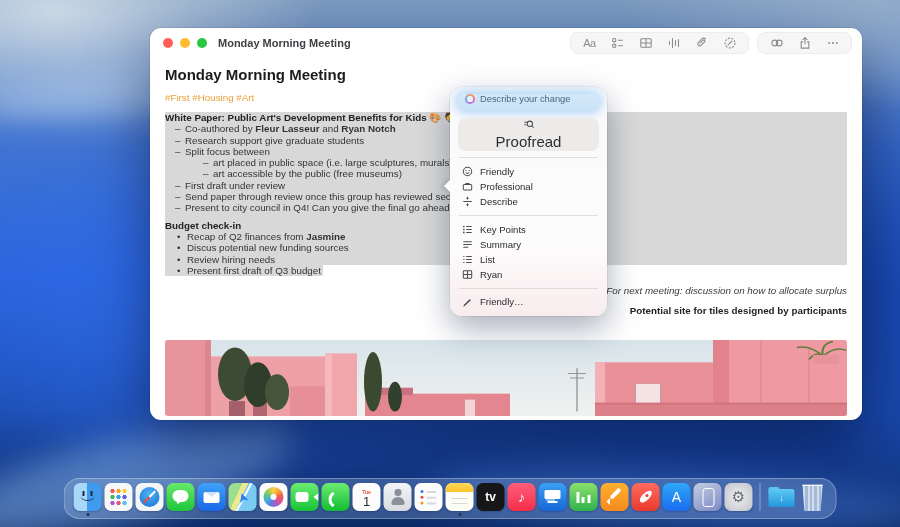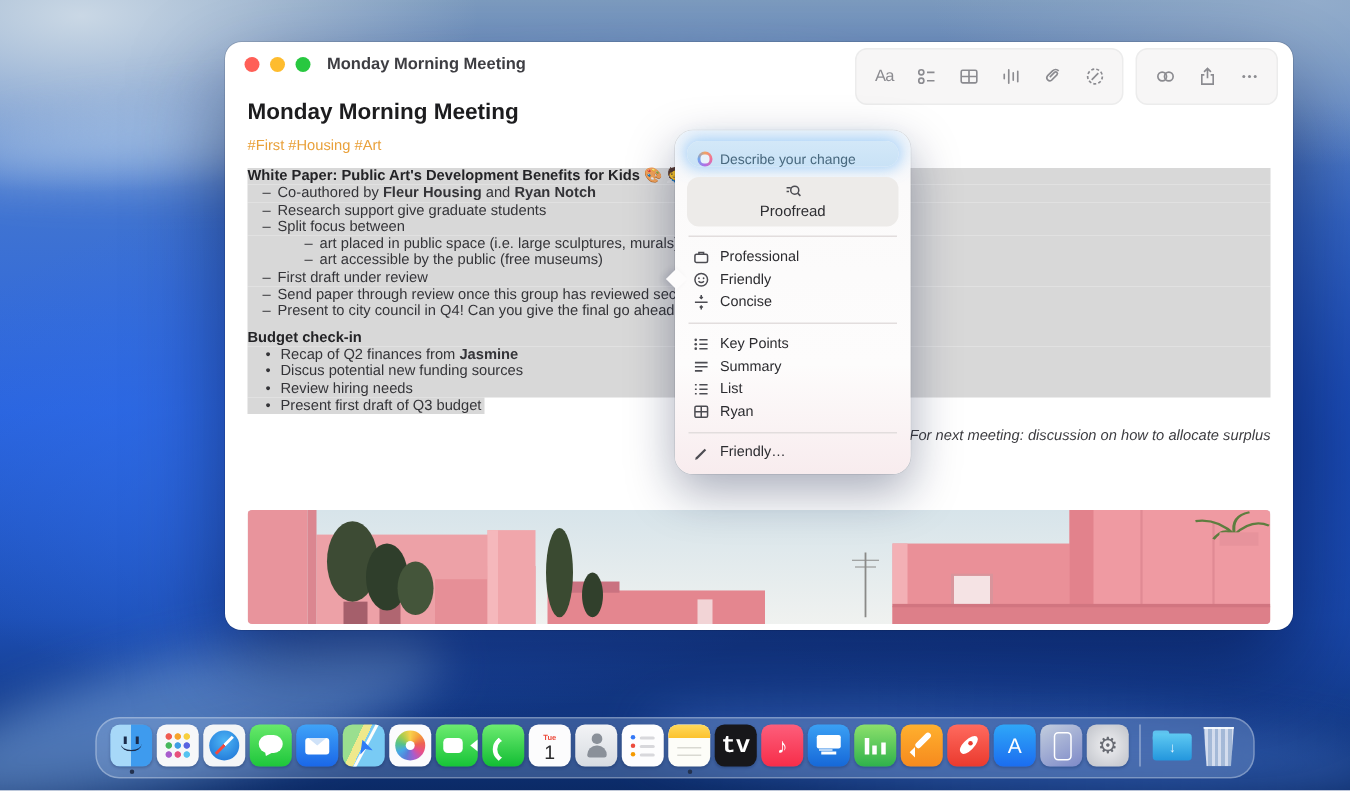--- a/index.html
+++ b/index.html
@@ -22,21 +22,21 @@
   
   .window { position:absolute; left:150px; top:28px; width:712px; height:392px;
     background:#fff; border-radius:11px; box-shadow:0 28px 60px rgba(2,8,40,.5), 0 0 0 .5px rgba(0,0,0,.15);
     overflow:hidden; }
   .titlebar { position:relative; height:30px; }
   .lights { position:absolute; left:13px; top:10px; display:flex; gap:7px; }
   .light { width:10px; height:10px; border-radius:50%; }
   .light.r { background:#ff5f57; } .light.y { background:#febc2e; } .light.g { background:#28c840; }
   .win-title { position:absolute; left:68px; top:9px; font-size:11px; font-weight:bold; color:#3e3e43; }
   .tb-wrap { position:absolute; right:10px; top:4px; display:flex; gap:8px; }
-  .tb-group { display:flex; align-items:center; gap:13px; background:#f7f6f6; border:.5px solid #ececec; border-radius:8px; padding:4px 11px; height:38px; }
+  .tb-group { display:flex; align-items:center; gap:13px; background:#f7f6f6; border:.5px solid #ececec; border-radius:8px; padding:4px 11px; height:22px; }
   .tbi { display:inline-flex; align-items:center; justify-content:center; width:15px; height:15px; color:#8b8b90; }
   .tbi svg { width:14px; height:14px; stroke:currentColor; fill:none; stroke-width:1.1; }
   .tbi .aa { font-size:11px; color:#8b8b90; letter-spacing:-.5px; }
 
   .note-body { position:absolute; left:15px; right:15px; top:30px; bottom:0; }
   .note-h1 { font-size:15px; font-weight:bold; color:#1c1c1e; margin-top:8px; }
   .note-tags { font-size:9.8px; color:#e9a13b; margin-top:9px; }
   .doc { display:flex; flex-direction:column; margin-top:9px; }
   .line { display:flex; font-size:9.8px; line-height:11.3px; color:#343438; }
   .line.self { background:#d8d8d8; width:100%; }
@@ -52,32 +52,32 @@
   .photo { position:absolute; left:0; right:0; top:282px; bottom:4px; border-radius:3px; overflow:hidden; }
   .photo svg { width:100%; height:100%; display:block; }
 
   
   .popup { position:absolute; left:450px; top:87px; width:157px; z-index:30;
     background:linear-gradient(180deg,#edf4fb 0%, #fbfafa 16%, #fdfcfc 68%, #f8ecee 100%);
     border-radius:12px; padding:7px 8px 7px 8px;
     box-shadow:0 12px 32px rgba(10,20,60,.35), 0 0 0 .5px rgba(0,0,0,.1); }
   .popup .arrow { position:absolute; left:-4.5px; top:94px; width:10px; height:10px;
     background:#fdfcfc; transform:rotate(45deg); box-shadow:-2px 2px 4px rgba(10,20,60,.12); }
-  .wt-input { display:flex; align-items:flex-end; gap:5px; height:17px; border-radius:9px;
+  .wt-input { display:flex; align-items:flex-start; gap:5px; height:17px; border-radius:9px;
     background:linear-gradient(180deg,#d3e8f8,#c9e2f6); padding:0 7px;
     box-shadow:0 0 9px 2px rgba(110,180,245,.55); }
   .ai-ring { width:10px; height:10px; border-radius:50%; flex:none;
     background:conic-gradient(#f3a361,#ee6f9a,#b06fe8,#6fa6ee,#f3a361); position:relative; }
   .ai-ring::after { content:""; position:absolute; inset:2.4px; border-radius:50%; background:#e9f3fb; }
   .wt-ph { font-size:9.3px; color:#48687e; }
   .wt-actions { display:flex; gap:5px; margin-top:7px; }
   .wt-btn { flex:1; height:33px; background:#edebe9; border-radius:8px; display:flex; flex-direction:column;
     align-items:center; justify-content:center; gap:2px; color:#3a3a3e; }
   .wt-btn .wt-ic svg { width:12px; height:12px; }
-  .wt-btn .wt-bl { font-size:10px; color:#2e2e32; }
+  .wt-btn .wt-bl { font-size:15px; color:#2e2e32; }
   .wt-div { height:.8px; background:#e2dddd; margin:6px 1px; }
   .wt-row { display:flex; align-items:center; gap:7px; height:15px; padding:0 3px; }
   .wt-ic { display:inline-flex; width:12px; justify-content:center; color:#4c4c52; flex:none; }
   .wt-ic svg { width:11px; height:11px; stroke:currentColor; fill:none; stroke-width:1.1; }
   .wt-lb { font-size:9.6px; color:#2c2c30; }
 
   
   .dock { position:absolute; left:50%; bottom:8px; transform:translateX(-50%); z-index:20;
     display:flex; align-items:flex-start; gap:3px; padding:4px 9px 7px 9px;
     background:rgba(160,190,230,.28); border:1px solid rgba(255,255,255,.3); border-radius:16px;
@@ -132,21 +132,21 @@
   .t-contacts::after { content:""; position:absolute; left:7.5px; top:14px; width:13.5px; height:8px; border-radius:7px 7px 2px 2px; background:#8a9099; }
   .t-reminders { background:#fdfdfe; }
   .t-reminders::before { content:""; position:absolute; left:6px; top:7px; width:3.4px; height:3.4px; border-radius:50%;
     background:#3478f6; box-shadow:0 5.7px 0 #ec4b3c, 0 11.4px 0 #f59a00; }
   .t-reminders::after { content:""; position:absolute; left:11.5px; top:8px; width:10px; height:1.8px; border-radius:1px;
     background:#d8d8dc; box-shadow:0 5.7px 0 #d8d8dc, 0 11.4px 0 #d8d8dc; }
   .t-notes { background:#fdfdf8; }
   .t-notes::before { content:""; position:absolute; left:0; top:0; right:0; height:9px; background:linear-gradient(#ffd95c,#fcc22e); }
   .t-notes::after { content:""; position:absolute; left:6px; top:14.5px; width:16px; height:1.6px; background:#d9d9d2; box-shadow:0 5px 0 #d9d9d2; }
   .t-tv { background:#17171a; }
-  .t-tv .tile-glyph { font-size:16px;font-family:Liberation Mono, monospace; }
+  .t-tv .tile-glyph { font-size:12px; }
   .t-music { background:linear-gradient(#fd5e7b,#f72d49); }
   .t-music .tile-glyph { font-size:14px; font-weight:normal; }
   .t-keynote { background:linear-gradient(#3aa0f4,#1668d8); }
   .t-keynote::before { content:""; position:absolute; left:6px; top:7px; width:16px; height:9px; border-radius:1.5px; background:#fff; }
   .t-keynote::after { content:""; position:absolute; left:9px; top:18px; width:10px; height:2px; background:#fff; box-shadow:-2px -2px 0 -0.5px rgba(255,255,255,.9); }
   .t-numbers { background:linear-gradient(#8ce06b,#2fb24c); }
   .t-numbers::before { content:""; position:absolute; left:7px; top:8px; width:15px; height:12px;
     background-image:linear-gradient(#fff,#fff),linear-gradient(#fff,#fff),linear-gradient(#fff,#fff);
     background-size:3.4px 11px,3.4px 6px,3.4px 8.5px; background-position:0 100%,5.4px 100%,10.8px 100%; background-repeat:no-repeat; }
   .t-pages { background:linear-gradient(#ffb02e,#f68a1e); }
@@ -250,21 +250,21 @@
     </div>
     <div class="note-body">
       <div class="note-h1">Monday Morning Meeting</div>
       <div class="note-tags">#First #Housing #Art</div>
       <div class="doc" id="doc">
           <div class="line p self bold">
             <span class="lt"><span>White Paper: Public Art's Development Benefits for Kids 🎨 🧑‍🎨 🏛</span></span>
           </div>
           <div class="line dash self">
             <span class="mk">–</span>
-            <span class="lt"><span>Co-authored by </span><span class="b">Fleur Housing</span><span> and </span><span class="b">Ryan Notch</span></span>
+            <span class="lt"><span>Co-authored by </span><span class="b">Fleur Lasseur</span><span> and </span><span class="b">Ryan Notch</span></span>
           </div>
           <div class="line dash self">
             <span class="mk">–</span>
             <span class="lt"><span>Research support give graduate students</span></span>
           </div>
           <div class="line dash self">
             <span class="mk">–</span>
             <span class="lt"><span>Split focus between</span></span>
           </div>
           <div class="line dash2 self">
@@ -302,20 +302,23 @@
           <div class="line bullet self">
             <span class="mk">•</span>
             <span class="lt"><span>Review hiring needs</span></span>
           </div>
           <div class="line bullet selt">
             <span class="mk">•</span>
             <span class="lt"><span>Present first draft of Q3 budget</span></span>
           </div>
           <div class="line p it gap">
             <span class="lt"><span>For next meeting: discussion on how to allocate surplus</span></span>
+          </div>
+          <div class="line p bold gap">
+            <span class="lt"><span>Potential site for tiles designed by participants</span></span>
           </div>
         </div>
 
       <div class="photo" aria-label="Pink geometric buildings with dark green trees, an antenna and a rooftop palm under a pale sky">
         <svg viewBox="0 0 682 102" preserveAspectRatio="none">
           <defs>
             <linearGradient id="sky" x1="0" y1="0" x2="0" y2="1">
               <stop offset="0" stop-color="#d7e4ea"></stop>
                 <stop offset="1" stop-color="#f0f2f0"></stop>
             </linearGradient>
@@ -378,46 +381,46 @@
             </svg>
           </span>
           <span class="wt-bl">Proofread</span>
         </div>
       </div>
     <div class="wt-div"></div>
     <div id="wtTone">
         <div class="wt-row">
           <span class="wt-ic">
             <svg viewBox="0 0 12 12">
-              <rect x="1.4" y="3.9" width="9.2" height="5.9" rx="1.1"></rect>
-              <path d="M4.3 3.9V2.6h3.4v1.3"></path>
-            </svg>
-          </span>
-          <span class="wt-lb">Professional</span>
-        </div>
-        <div class="wt-row">
-          <span class="wt-ic">
-            <svg viewBox="0 0 12 12">
               <circle cx="6" cy="6" r="4.6"></circle>
               <g fill="currentColor" stroke="none">
                 <circle cx="4.3" cy="4.9" r=".65"></circle>
                 <circle cx="7.7" cy="4.9" r=".65"></circle>
               </g>
               <path d="M4 7.1q2 1.9 4 0"></path>
             </svg>
           </span>
           <span class="wt-lb">Friendly</span>
         </div>
         <div class="wt-row">
           <span class="wt-ic">
             <svg viewBox="0 0 12 12">
+              <rect x="1.4" y="3.9" width="9.2" height="5.9" rx="1.1"></rect>
+              <path d="M4.3 3.9V2.6h3.4v1.3"></path>
+            </svg>
+          </span>
+          <span class="wt-lb">Professional</span>
+        </div>
+        <div class="wt-row">
+          <span class="wt-ic">
+            <svg viewBox="0 0 12 12">
               <path d="M1.4 6h9.2M6 .8v2.3M4.9 2.2L6 3.3l1.1-1.1M6 11.2V8.9M4.9 9.8L6 8.7l1.1 1.1"></path>
             </svg>
           </span>
-          <span class="wt-lb">Concise</span>
+          <span class="wt-lb">Describe</span>
         </div>
       </div>
     <div class="wt-div"></div>
     <div id="wtTransform">
         <div class="wt-row">
           <span class="wt-ic">
             <svg viewBox="0 0 12 12">
               <g fill="currentColor" stroke="none">
                 <circle cx="2" cy="2.8" r=".95"></circle>
                 <circle cx="2" cy="6" r=".95"></circle>

